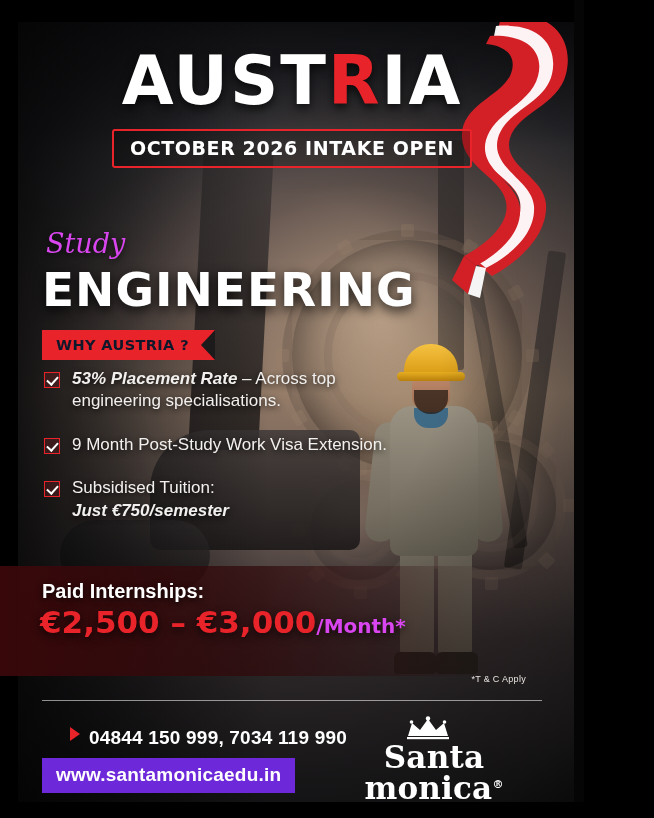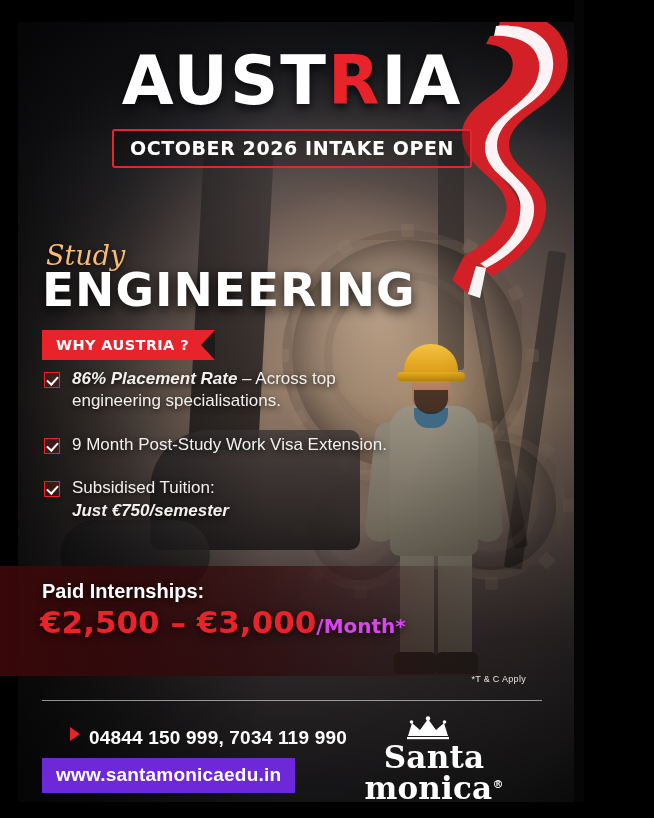--- a/index.html
+++ b/index.html
@@ -167,41 +167,40 @@
     background: rgba(0,0,0,0.25);
     font-family: "DejaVu Sans", sans-serif;
   }
 
   
   .study {
     position:absolute; left: 46px; top: 228px;
     font-family: "DejaVu Serif", serif;
     font-style: italic;
     font-size: 27px;
-    color: #fdba74;
+    color: #d946ef;
     text-shadow: 0 2px 6px rgba(0,0,0,0.8);
-    margin-top: 12px;
   }
   .course {
     position:absolute; left: 42px; top: 262px;
     font-family: "DejaVu Sans", sans-serif;
     font-size: 47px;
     font-weight: bold;
     letter-spacing: 1px;
     color: #ffffff;
     text-shadow: 0 4px 12px rgba(0,0,0,0.85);
   }
 
   
   .why-wrap { position:absolute; left: 42px; top: 330px; }
   .why-tag {
     position: relative;
     display:inline-block;
     background:#e8232a;
-    color:#ffffff;
+    color:#0f172a;
     font-size: 14.5px;
     font-weight: bold;
     letter-spacing: .4px;
     padding: 7px 26px 7px 14px;
     font-family: "DejaVu Sans", sans-serif;
   }
   .why-tag::after {
     content:"";
     position:absolute; right: 0; top: 0; bottom: 0; width: 14px;
     background: #1d1a1c;
@@ -404,21 +403,21 @@
 
   <div class="why-wrap">
     <span class="why-tag">WHY AUSTRIA ?</span>
   </div>
 
   <div class="bullets">
 
     <div class="bullet">
       <span class="tick"></span>
       <div class="btext">
-        <span class="bi">86% Placement Rate</span><span> – Across top engineering specialisations.</span>
+        <span class="bi">53% Placement Rate</span><span> – Across top engineering specialisations.</span>
       </div>
     </div>
 
     <div class="bullet">
       <span class="tick"></span>
       <div class="btext">
         <span>9 Month Post-Study Work Visa Extension.</span>
       </div>
     </div>
 

